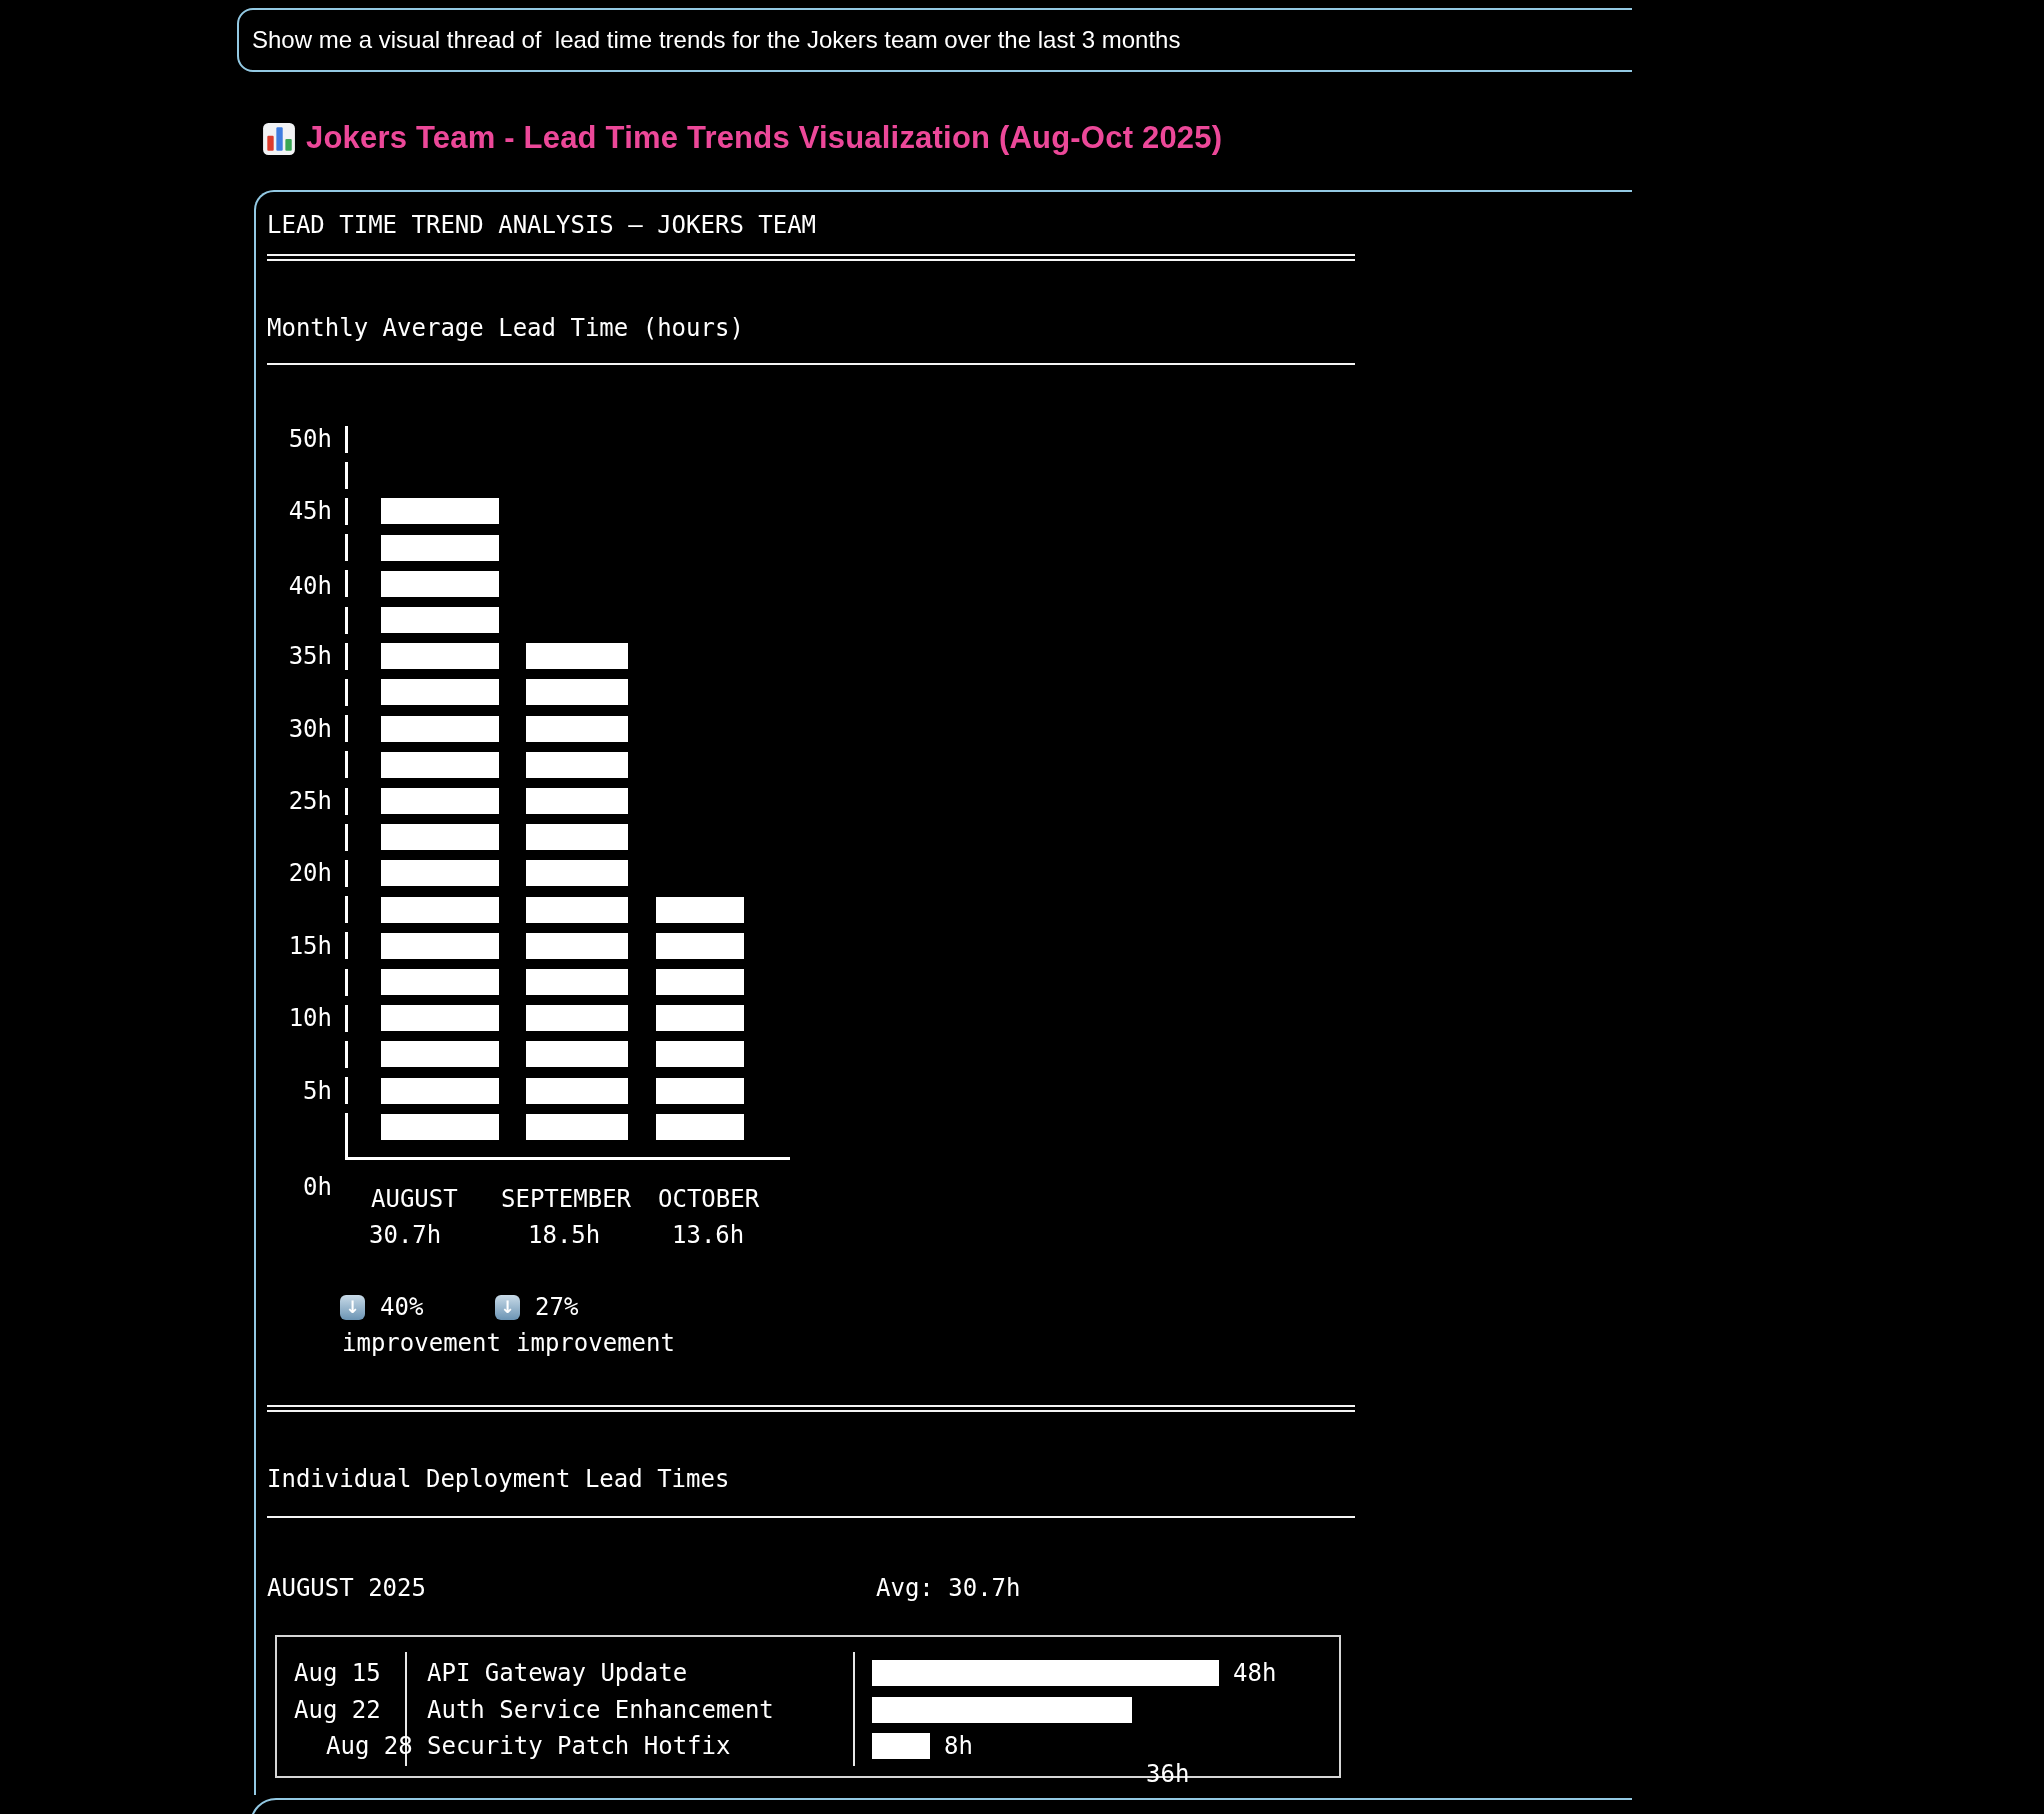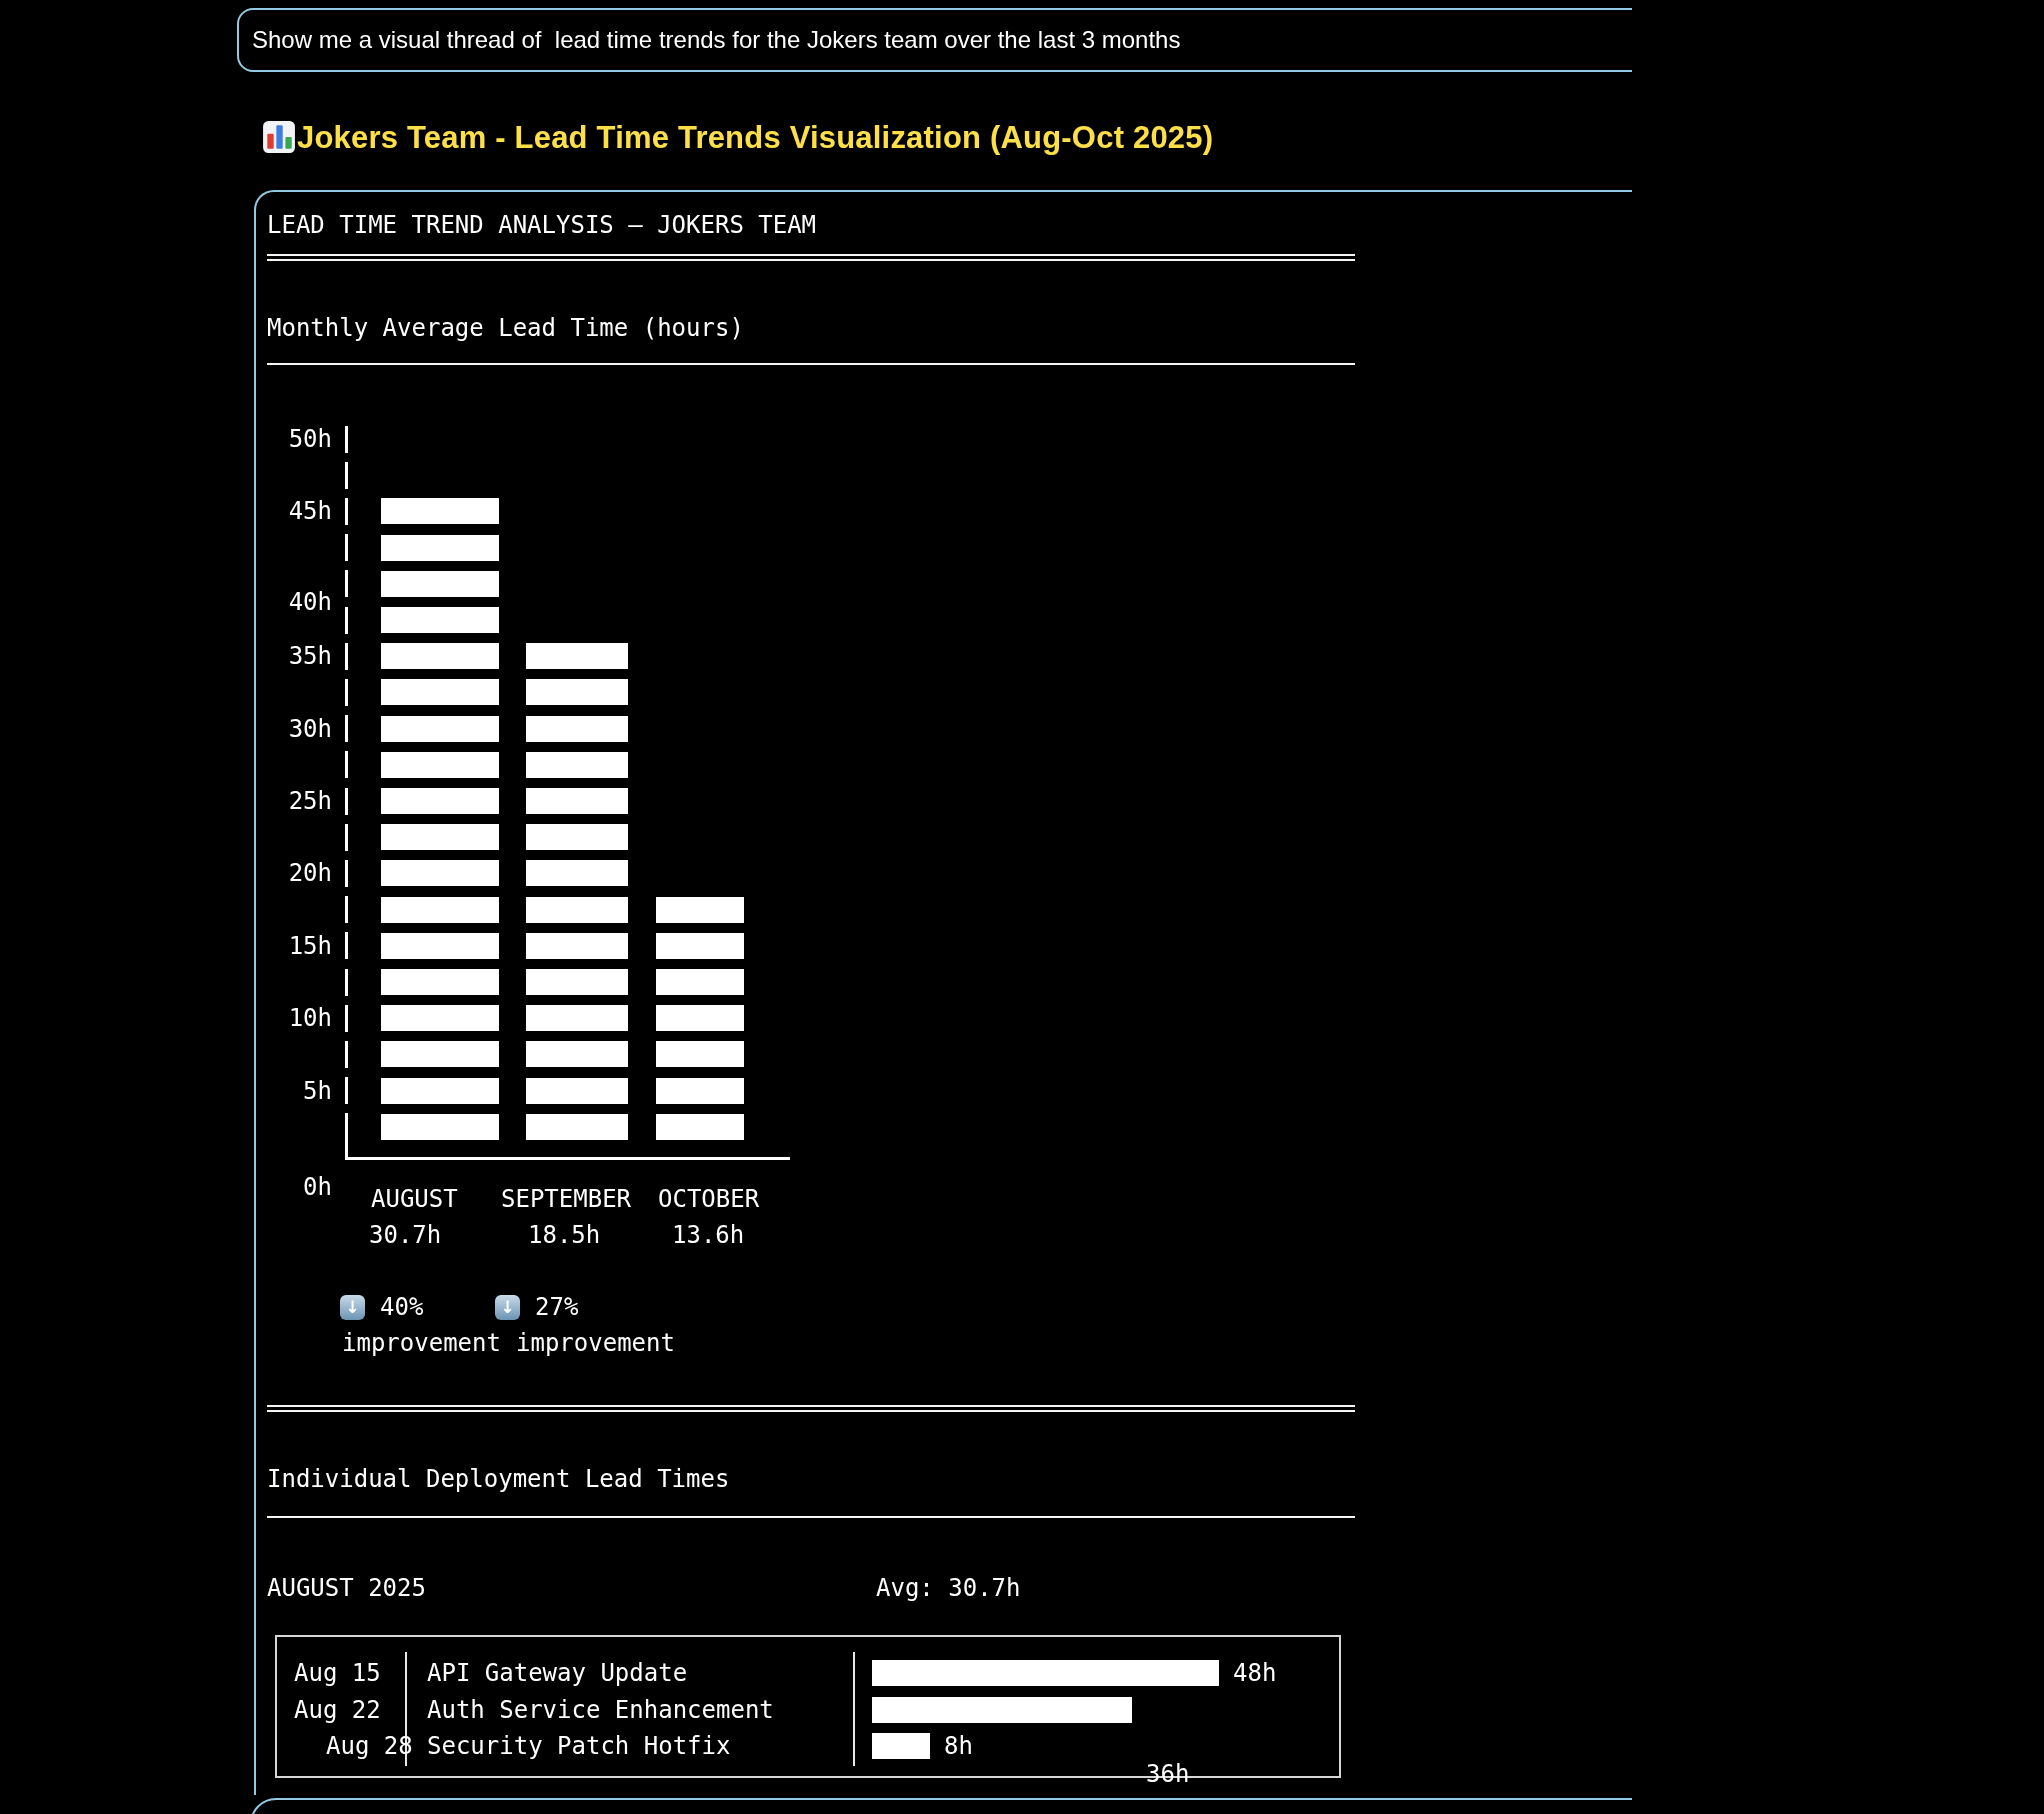--- a/index.html
+++ b/index.html
@@ -2,22 +2,22 @@
 <html><head>
 <meta charset="utf-8">
 <style>
   html,body{margin:0;padding:0;background:#000;}
   #screen{position:relative;width:1632px;height:1814px;background:#000;overflow:hidden;
           font-family:"Liberation Sans",sans-serif;}
   .prompt{position:absolute;left:237px;top:8px;width:1635px;height:64px;box-sizing:border-box;
           border:2px solid #93c9e3;border-radius:16px;display:flex;align-items:center;
           padding-left:13px;color:#fff;font-size:24px;}
   .prompt span{white-space:pre;}
-  .heading{position:absolute;left:262px;top:120px;display:flex;align-items:flex-start;gap:1px;
-           color:#fde047;font-size:31px;font-weight:bold;letter-spacing:0.2px;}
+  .heading{position:absolute;left:262px;top:120px;display:flex;align-items:flex-end;gap:10px;
+           color:#ec4899;font-size:31px;font-weight:bold;letter-spacing:0.2px;}
   .panel{position:absolute;left:254px;top:190px;width:1598px;height:1605px;box-sizing:border-box;
          border:2px solid #93c9e3;border-bottom:none;border-radius:20px 20px 0 0;background:#000;}
   .panel2{position:absolute;left:250px;top:1798px;width:1602px;height:80px;box-sizing:border-box;
           border:2px solid #93c9e3;border-radius:26px 26px 0 0;background:#000;}
   .mono{font-family:"DejaVu Sans Mono",monospace;font-size:24px;color:#fff;}
   .line{position:absolute;height:36px;line-height:36px;white-space:pre;}
   .right{text-align:right;}
   .dsep{position:absolute;left:11px;width:1088px;height:7px;box-sizing:border-box;
         border-top:2px solid #f5f5f5;border-bottom:2px solid #f5f5f5;}
   .ssep{position:absolute;left:11px;width:1088px;height:2px;background:#f5f5f5;}
@@ -65,21 +65,21 @@
     <div class="mono line" style="left:11px;top:118px">Monthly Average Lead Time (hours)</div>
     <div class="ssep" style="top:171px"></div>
 
     <div id="chart">
         <div class="mono line right" style="left: 0px; top: 229px; width: 76px;">50h</div>
         <div class="tick" style="left: 89px; top: 233.5px;"></div>
         <div class="tick" style="left: 89px; top: 269.7px;"></div>
         <div class="mono line right" style="left: 0px; top: 301.4px; width: 76px;">45h</div>
         <div class="tick" style="left: 89px; top: 305.9px;"></div>
         <div class="tick" style="left: 89px; top: 342.1px;"></div>
-        <div class="mono line right" style="left: 0px; top: 392px; width: 76px; text-align: right;">40h</div>
+        <div class="mono line right" style="left: 0px; top: 376px; width: 76px; text-align: right;">40h</div>
         <div class="tick" style="left: 89px; top: 378.3px;"></div>
         <div class="tick" style="left: 89px; top: 414.5px;"></div>
         <div class="mono line right" style="left: 0px; top: 446.2px; width: 76px;">35h</div>
         <div class="tick" style="left: 89px; top: 450.7px;"></div>
         <div class="tick" style="left: 89px; top: 486.9px;"></div>
         <div class="mono line right" style="left: 0px; top: 518.6px; width: 76px;">30h</div>
         <div class="tick" style="left: 89px; top: 523.1px;"></div>
         <div class="tick" style="left: 89px; top: 559.3px;"></div>
         <div class="mono line right" style="left: 0px; top: 591px; width: 76px;">25h</div>
         <div class="tick" style="left: 89px; top: 595.5px;"></div>

